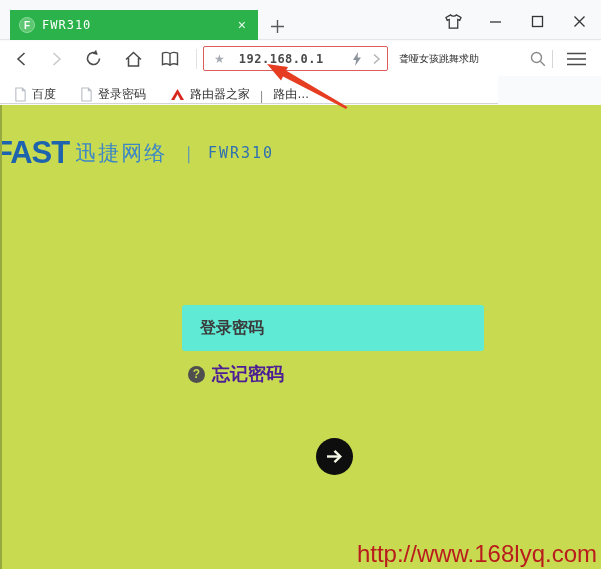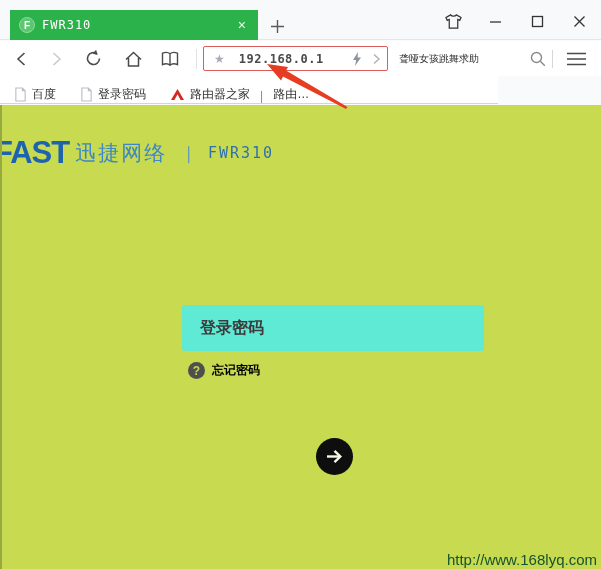--- a/index.html
+++ b/index.html
@@ -70,26 +70,26 @@
   .pwd-input { position:absolute; left:180px; top:200px; width:302px; height:46px;
     background:#5eead4; border:none; border-radius:3px; padding-left:18px;
     font-size:16px; font-weight:bold; color:#3b3b3b; outline:none;
     font-family:Liberation Sans, sans-serif; }
   .pwd-input::placeholder { color:#3b3b3b; opacity:1; }
   .forgot { position:absolute; left:186px; top:257px; display:flex;
     align-items:center; cursor:pointer; }
   .q-icon { width:17px; height:17px; border-radius:50%; background:#4f4f4f;
     color:#c8da50; font-size:12px; font-weight:bold; display:flex;
     align-items:center; justify-content:center; margin-right:7px; }
-  .forgot-label { font-size:12px; font-weight:bold; color:#000000; }
+  .forgot-label { font-size:18px; font-weight:bold; color:#4c1d95; }
   .submit { position:absolute; left:314px; top:333px; width:37px; height:37px;
     border-radius:50%; background:#0e0e0e; display:flex; align-items:center;
     justify-content:center; cursor:pointer; }
-  .watermark { position:absolute; right:4px; bottom:1px; font-size:15px;
-    color:#14532d; white-space:nowrap;text-align:center; }
+  .watermark { position:absolute; right:4px; bottom:1px; font-size:24px;
+    color:#b91c1c; white-space:nowrap;text-align:center; }
 
   
   .annotation { position:absolute; left:0; top:0; width:601px; height:569px;
     pointer-events:none; z-index:50; }
 </style>
 </head>
 <body>
 
 <div class="stage">
 

